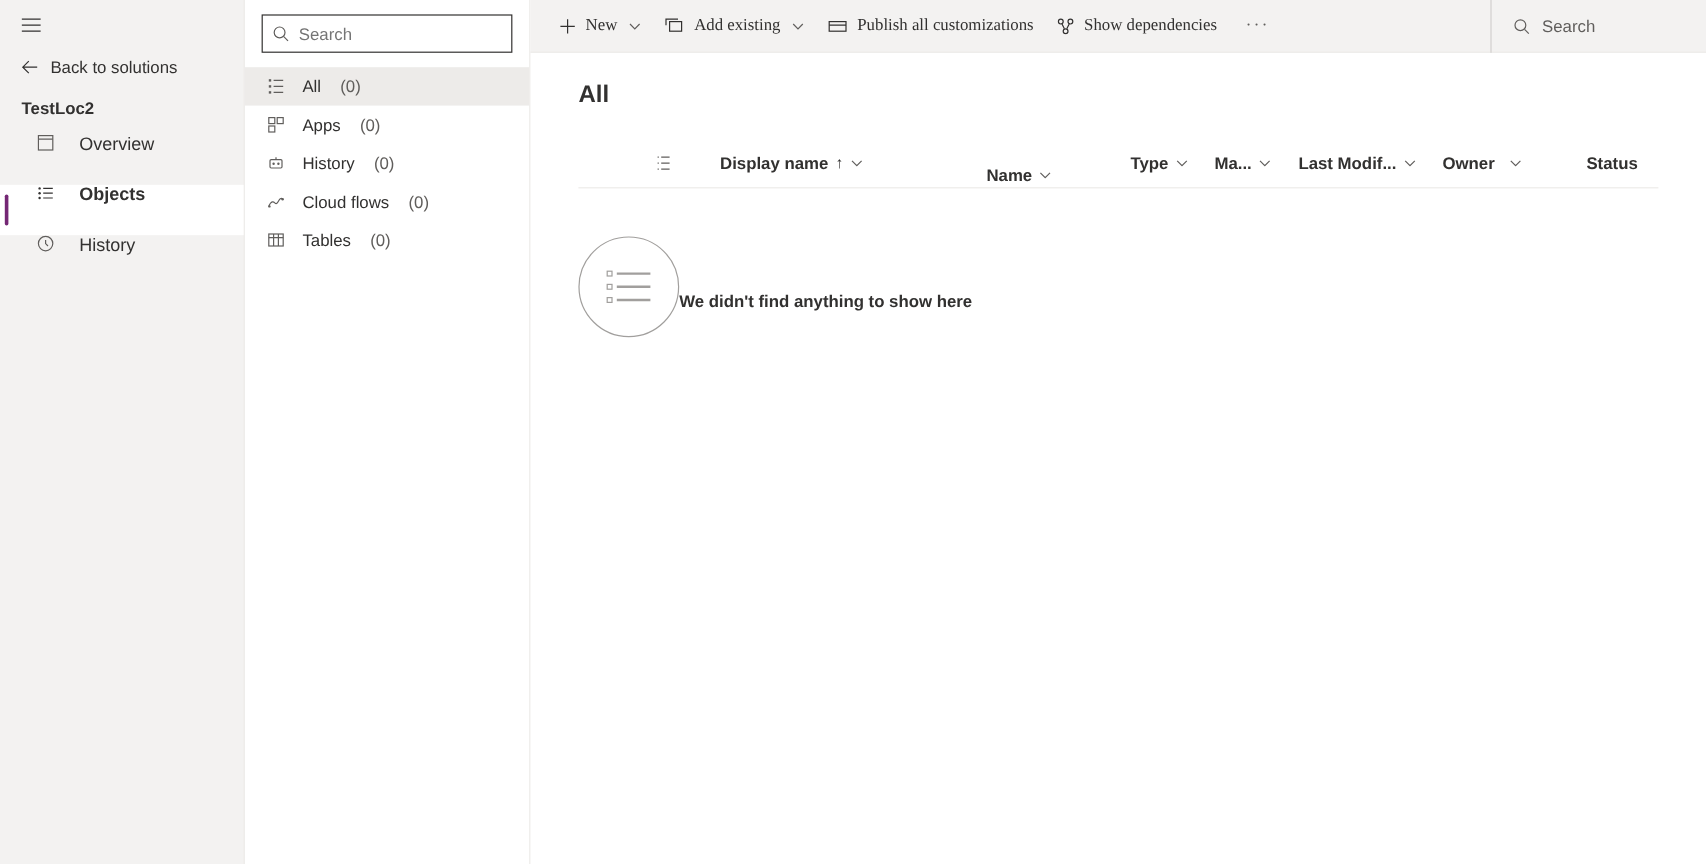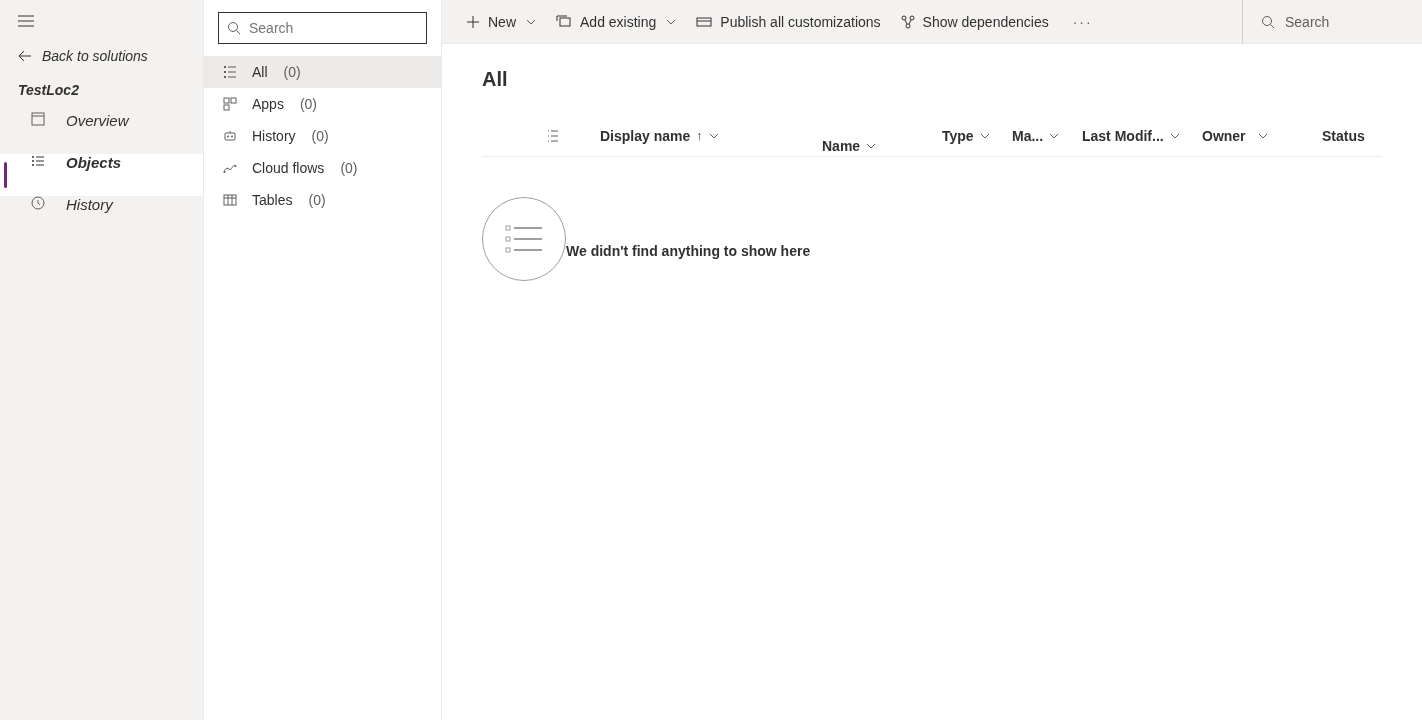--- a/index.html
+++ b/index.html
@@ -12,21 +12,20 @@
   height: 720px;
   overflow: hidden;
   display: flex;
 }
 .left-nav {
   width: 224px;
   background: #f3f2f1;
   border-right: 1px solid #edebe9;
   display: flex;
   flex-direction: column;
-  font-style: italic;
 }
 .hamburger {
   padding: 14px 18px 10px;
 }
 .ham-icon { display:inline-block; }
 .back-link {
   display: flex;
   align-items: center;
   gap: 10px;
   padding: 8px 18px 14px;
@@ -110,20 +109,21 @@
   display: flex;
   align-items: center;
   border-bottom: 1px solid #edebe9;
   background: #f3f2f1;
 }
 .cmd-group {
   display: flex;
   align-items: center;
   padding-left: 14px;
   flex: 1;
+  font-family: Liberation Serif, serif;
 }
 .cmd-btn {
   display: flex;
   align-items: center;
   gap: 8px;
   padding: 0 10px;
   height: 44px;
   cursor: pointer;
   font-size: 14px;
 }

